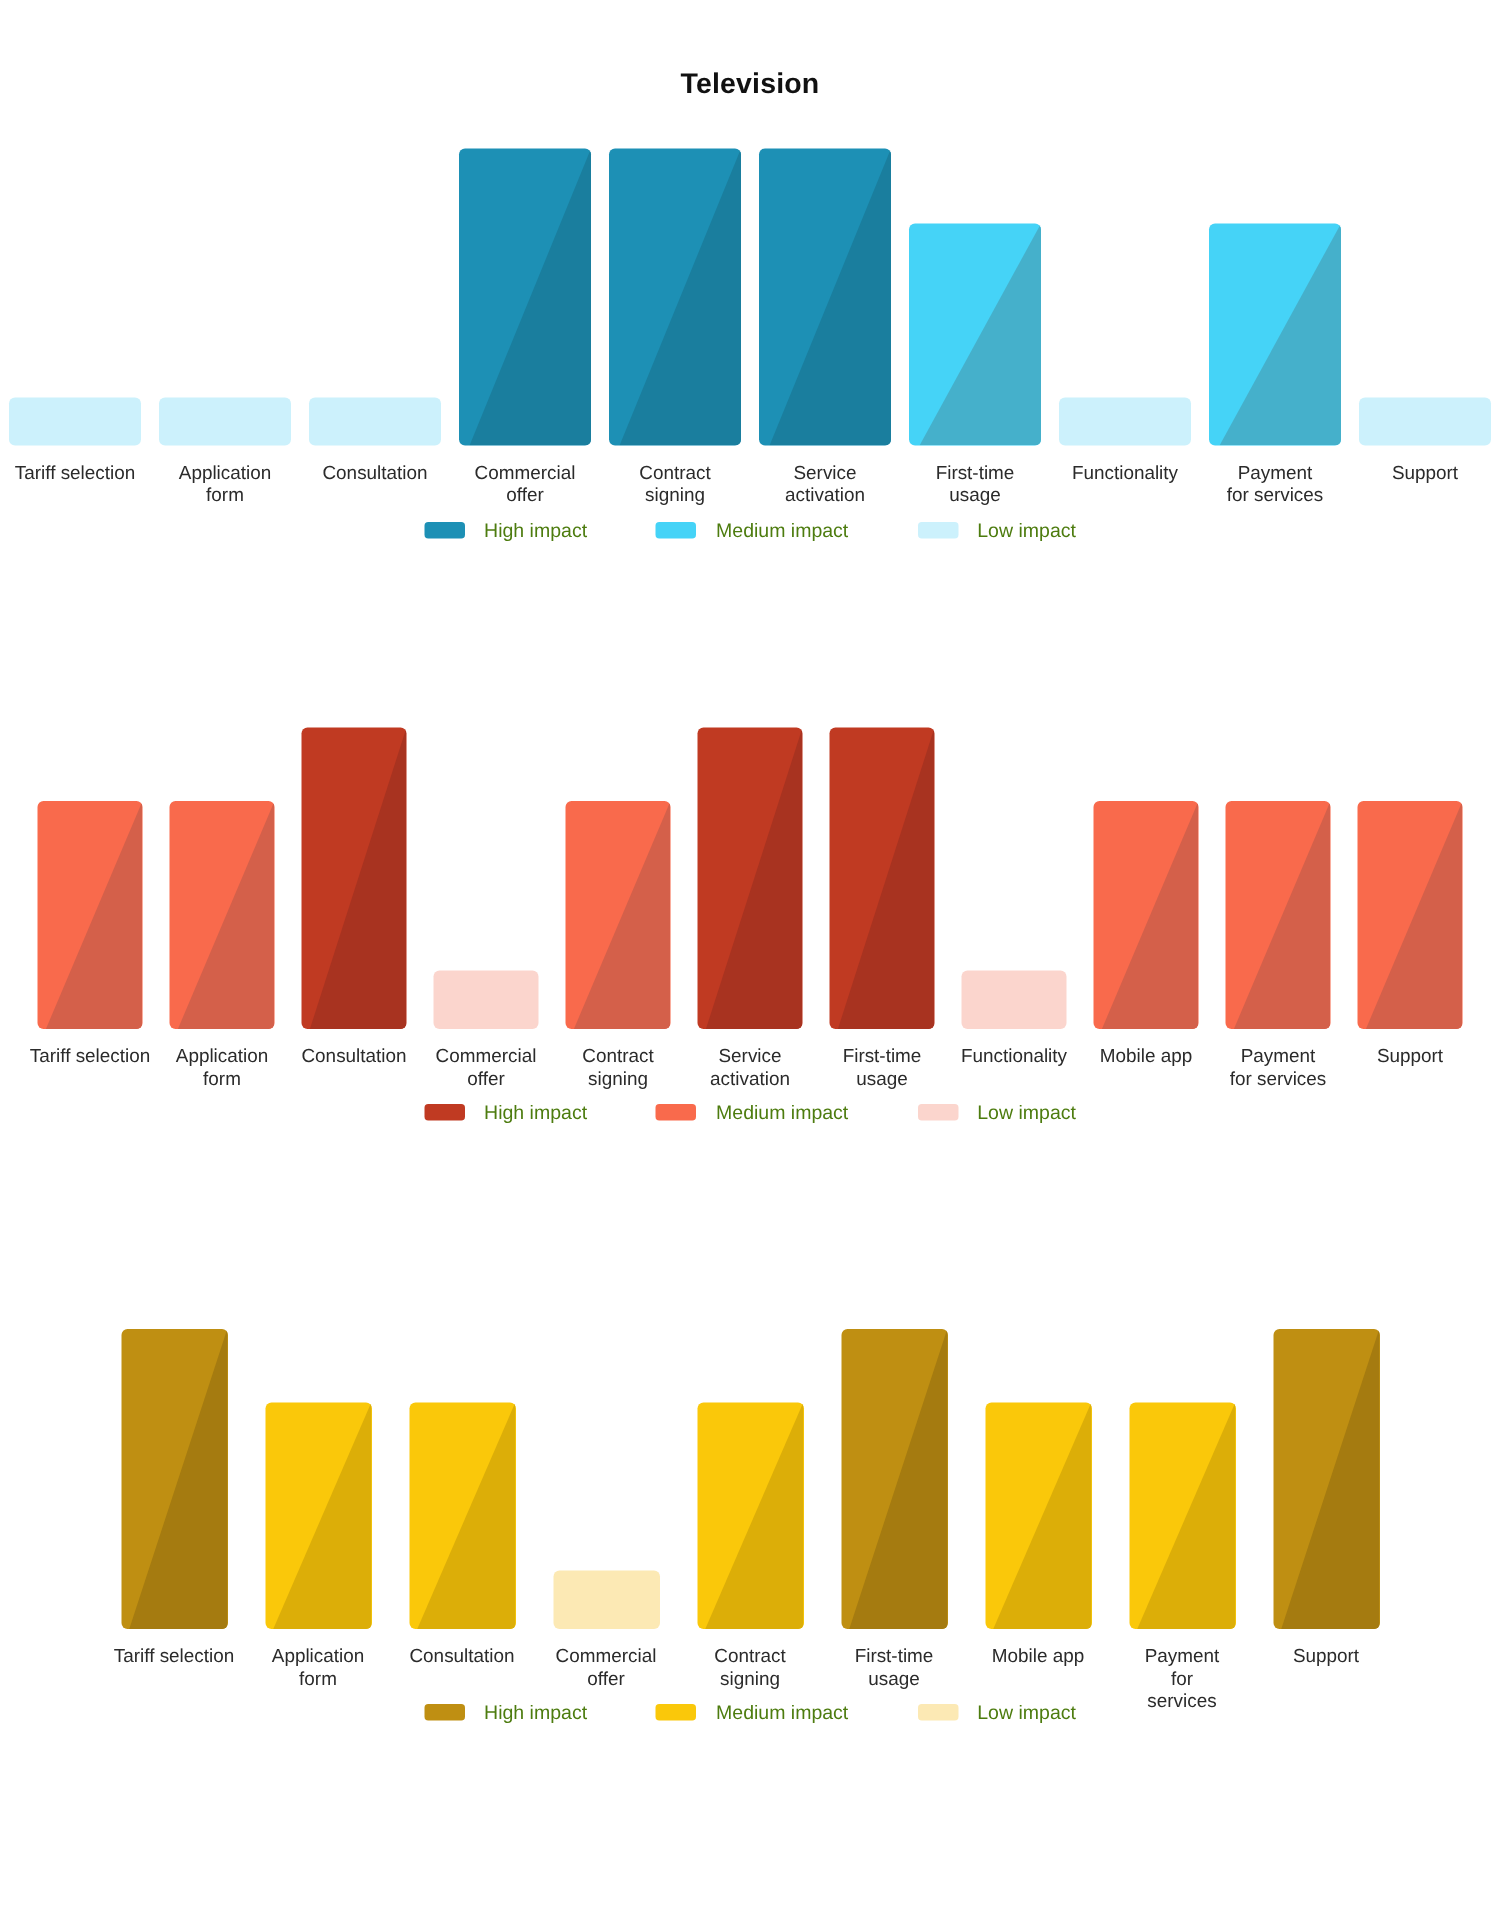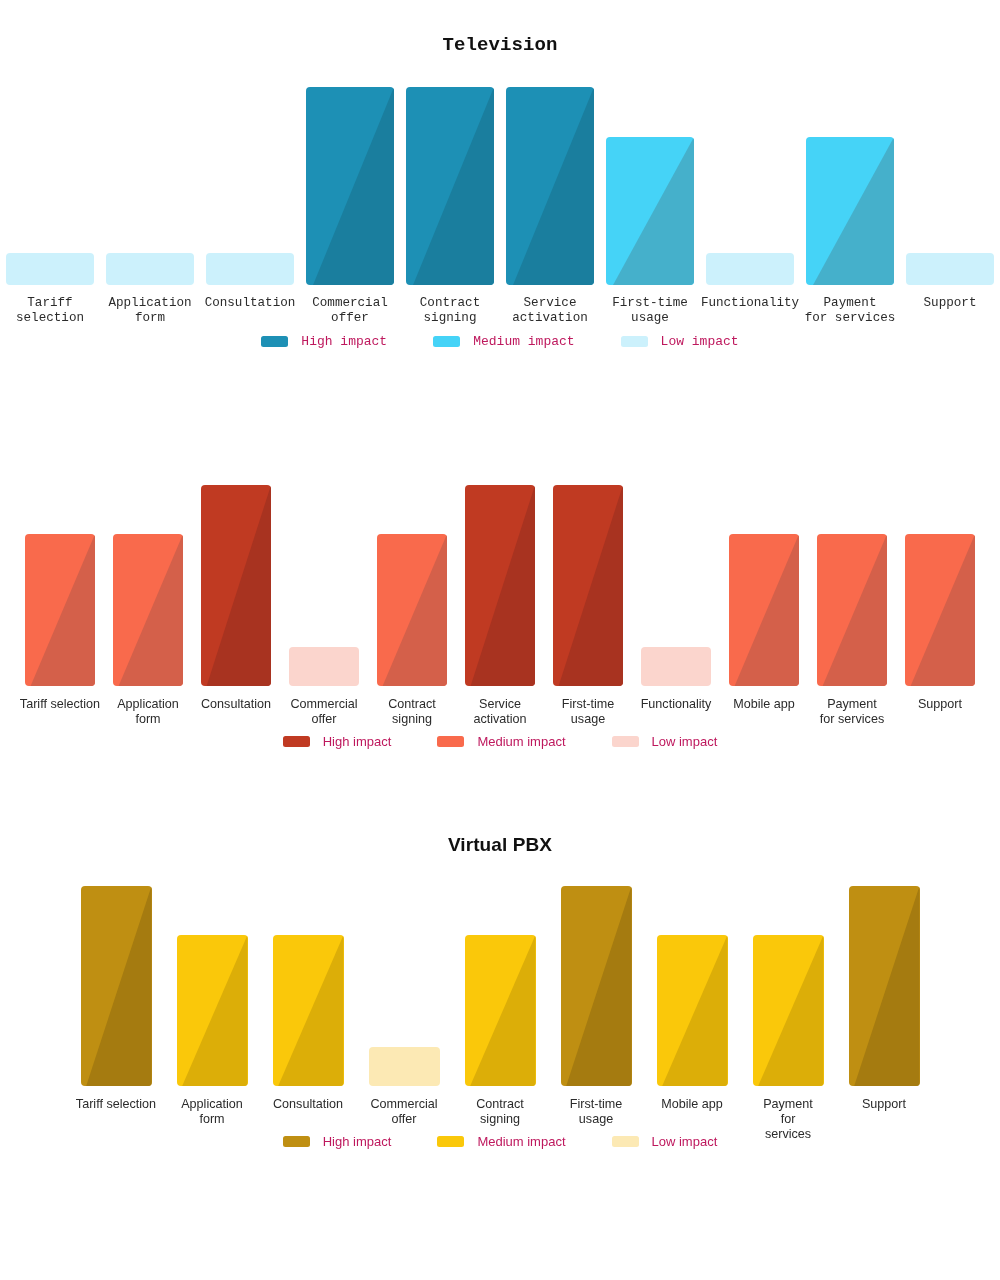--- a/index.html
+++ b/index.html
@@ -21,21 +21,21 @@
     width: 1000px;
     height: 1280px;
   }
 
   
   .chart-block {
     position: absolute;
     left: 0;
     width: 1000px;
   }
-  #chart-0 { top: 0px;   height: 400px; font-family: Liberation Mono, monospace; }
+  #chart-0 { top: 12px;   height: 400px; }
   #chart-1 { top: 400px; height: 400px; }
   #chart-2 { top: 800px; height: 400px; }
 
   .chart-title {
     position: absolute;
     left: 0;
     width: 1000px;
     text-align: center;
     font-size: 19px;
     font-weight: bold;
@@ -111,21 +111,21 @@
   .legend-item:last-child { margin-right: 0; }
   .legend-swatch {
     width: 27px;
     height: 11px;
     border-radius: 2.5px;
     margin-right: 13px;
     flex: 0 0 auto;
   }
   .legend-label {
     font-size: 13px;
-    color: #be185d;
+    color: #4d7c0f;
     white-space: nowrap;
   }
 </style>
 </head>
 <body>
 
 <div class="page">
 
   <div class="chart-block" id="chart-0">
     <div class="chart-title">Television</div>
@@ -288,21 +288,20 @@
           <span class="legend-label">Medium impact</span>
         </div>
         <div class="legend-item">
           <span class="legend-swatch" style="background: rgb(251, 213, 205);"></span>
           <span class="legend-label">Low impact</span>
         </div>
       </div>
   </div>
 
   <div class="chart-block" id="chart-2">
-    <div class="chart-title">Virtual PBX</div>
     <div class="plot" style="top:86px; height:202px;">
       <div class="bars-row" style="top:0px; height:200px; gap:25px;">
           <div class="bar-slot" style="width: 71px; height: 200px; justify-content: flex-end;">
             <div class="bar" style="height: 200px; background: rgb(191, 143, 18);">
               <div class="shade" style="background: rgb(165, 123, 16); clip-path: polygon(100% 0%, 100% 100%, 8% 100%);"></div>
             </div>
             <div class="cat-label" style="top: 211px;">Tariff selection</div>
           </div>
           <div class="bar-slot" style="width: 71px; height: 200px; justify-content: flex-end;">
             <div class="bar" style="height: 151px; background: rgb(250, 200, 10);">

